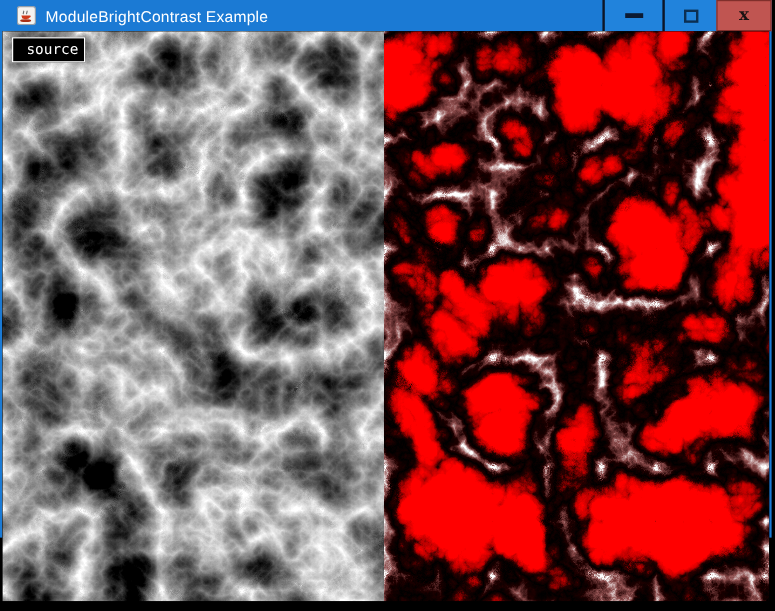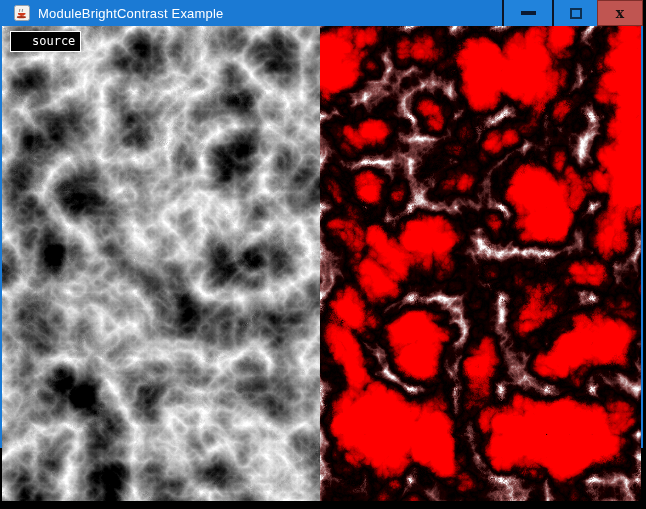--- a/index.html
+++ b/index.html
@@ -125,21 +125,21 @@
   .img-label {
     position: absolute;
     left: 8px;
     top: 5px;
     background: #000;
     color: #fff;
     border: 1.5px solid #fff;
     font-family: "DejaVu Sans Mono", monospace;
     font-size: 12px;
     line-height: 14px;
-    padding: 2px 5px 3px 21px;
+    padding: 2px 5px 3px 11px;
     white-space: nowrap;
   }
 </style>
 </head>
 <body>
 
 <div class="window">
 
   <div class="titlebar">
     <svg class="app-icon" viewBox="0 0 16 16" xmlns="http://www.w3.org/2000/svg">

